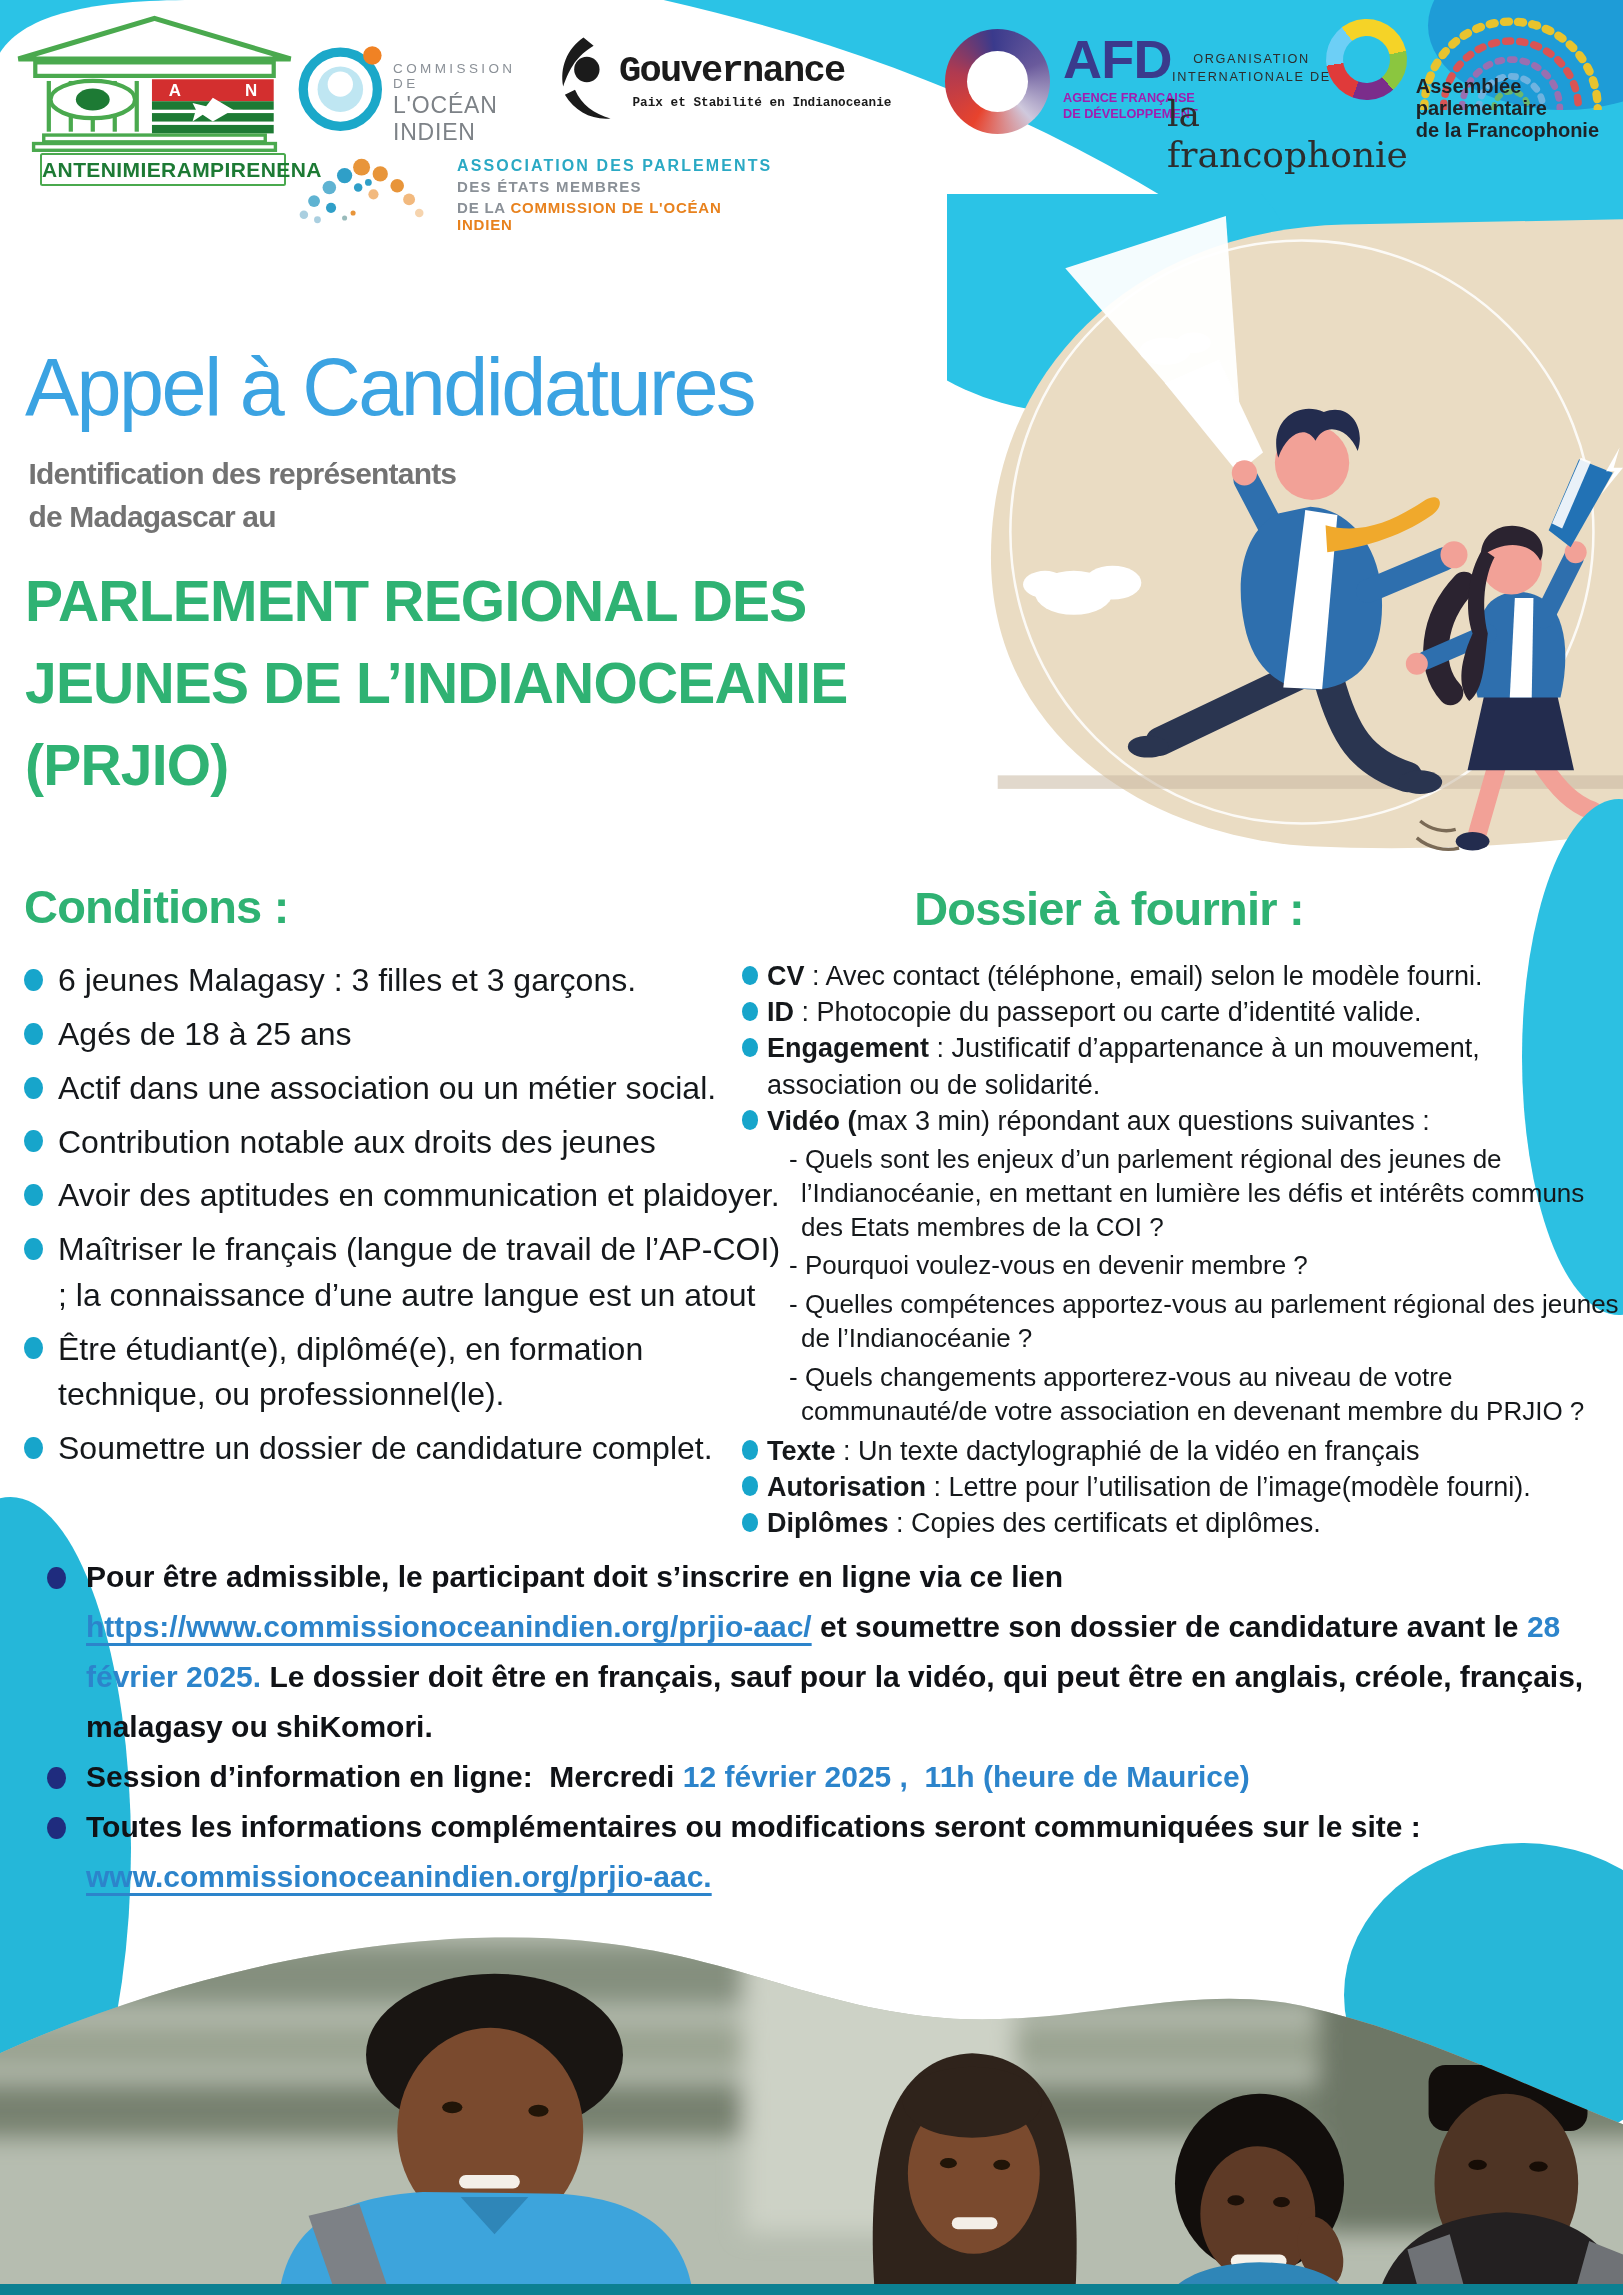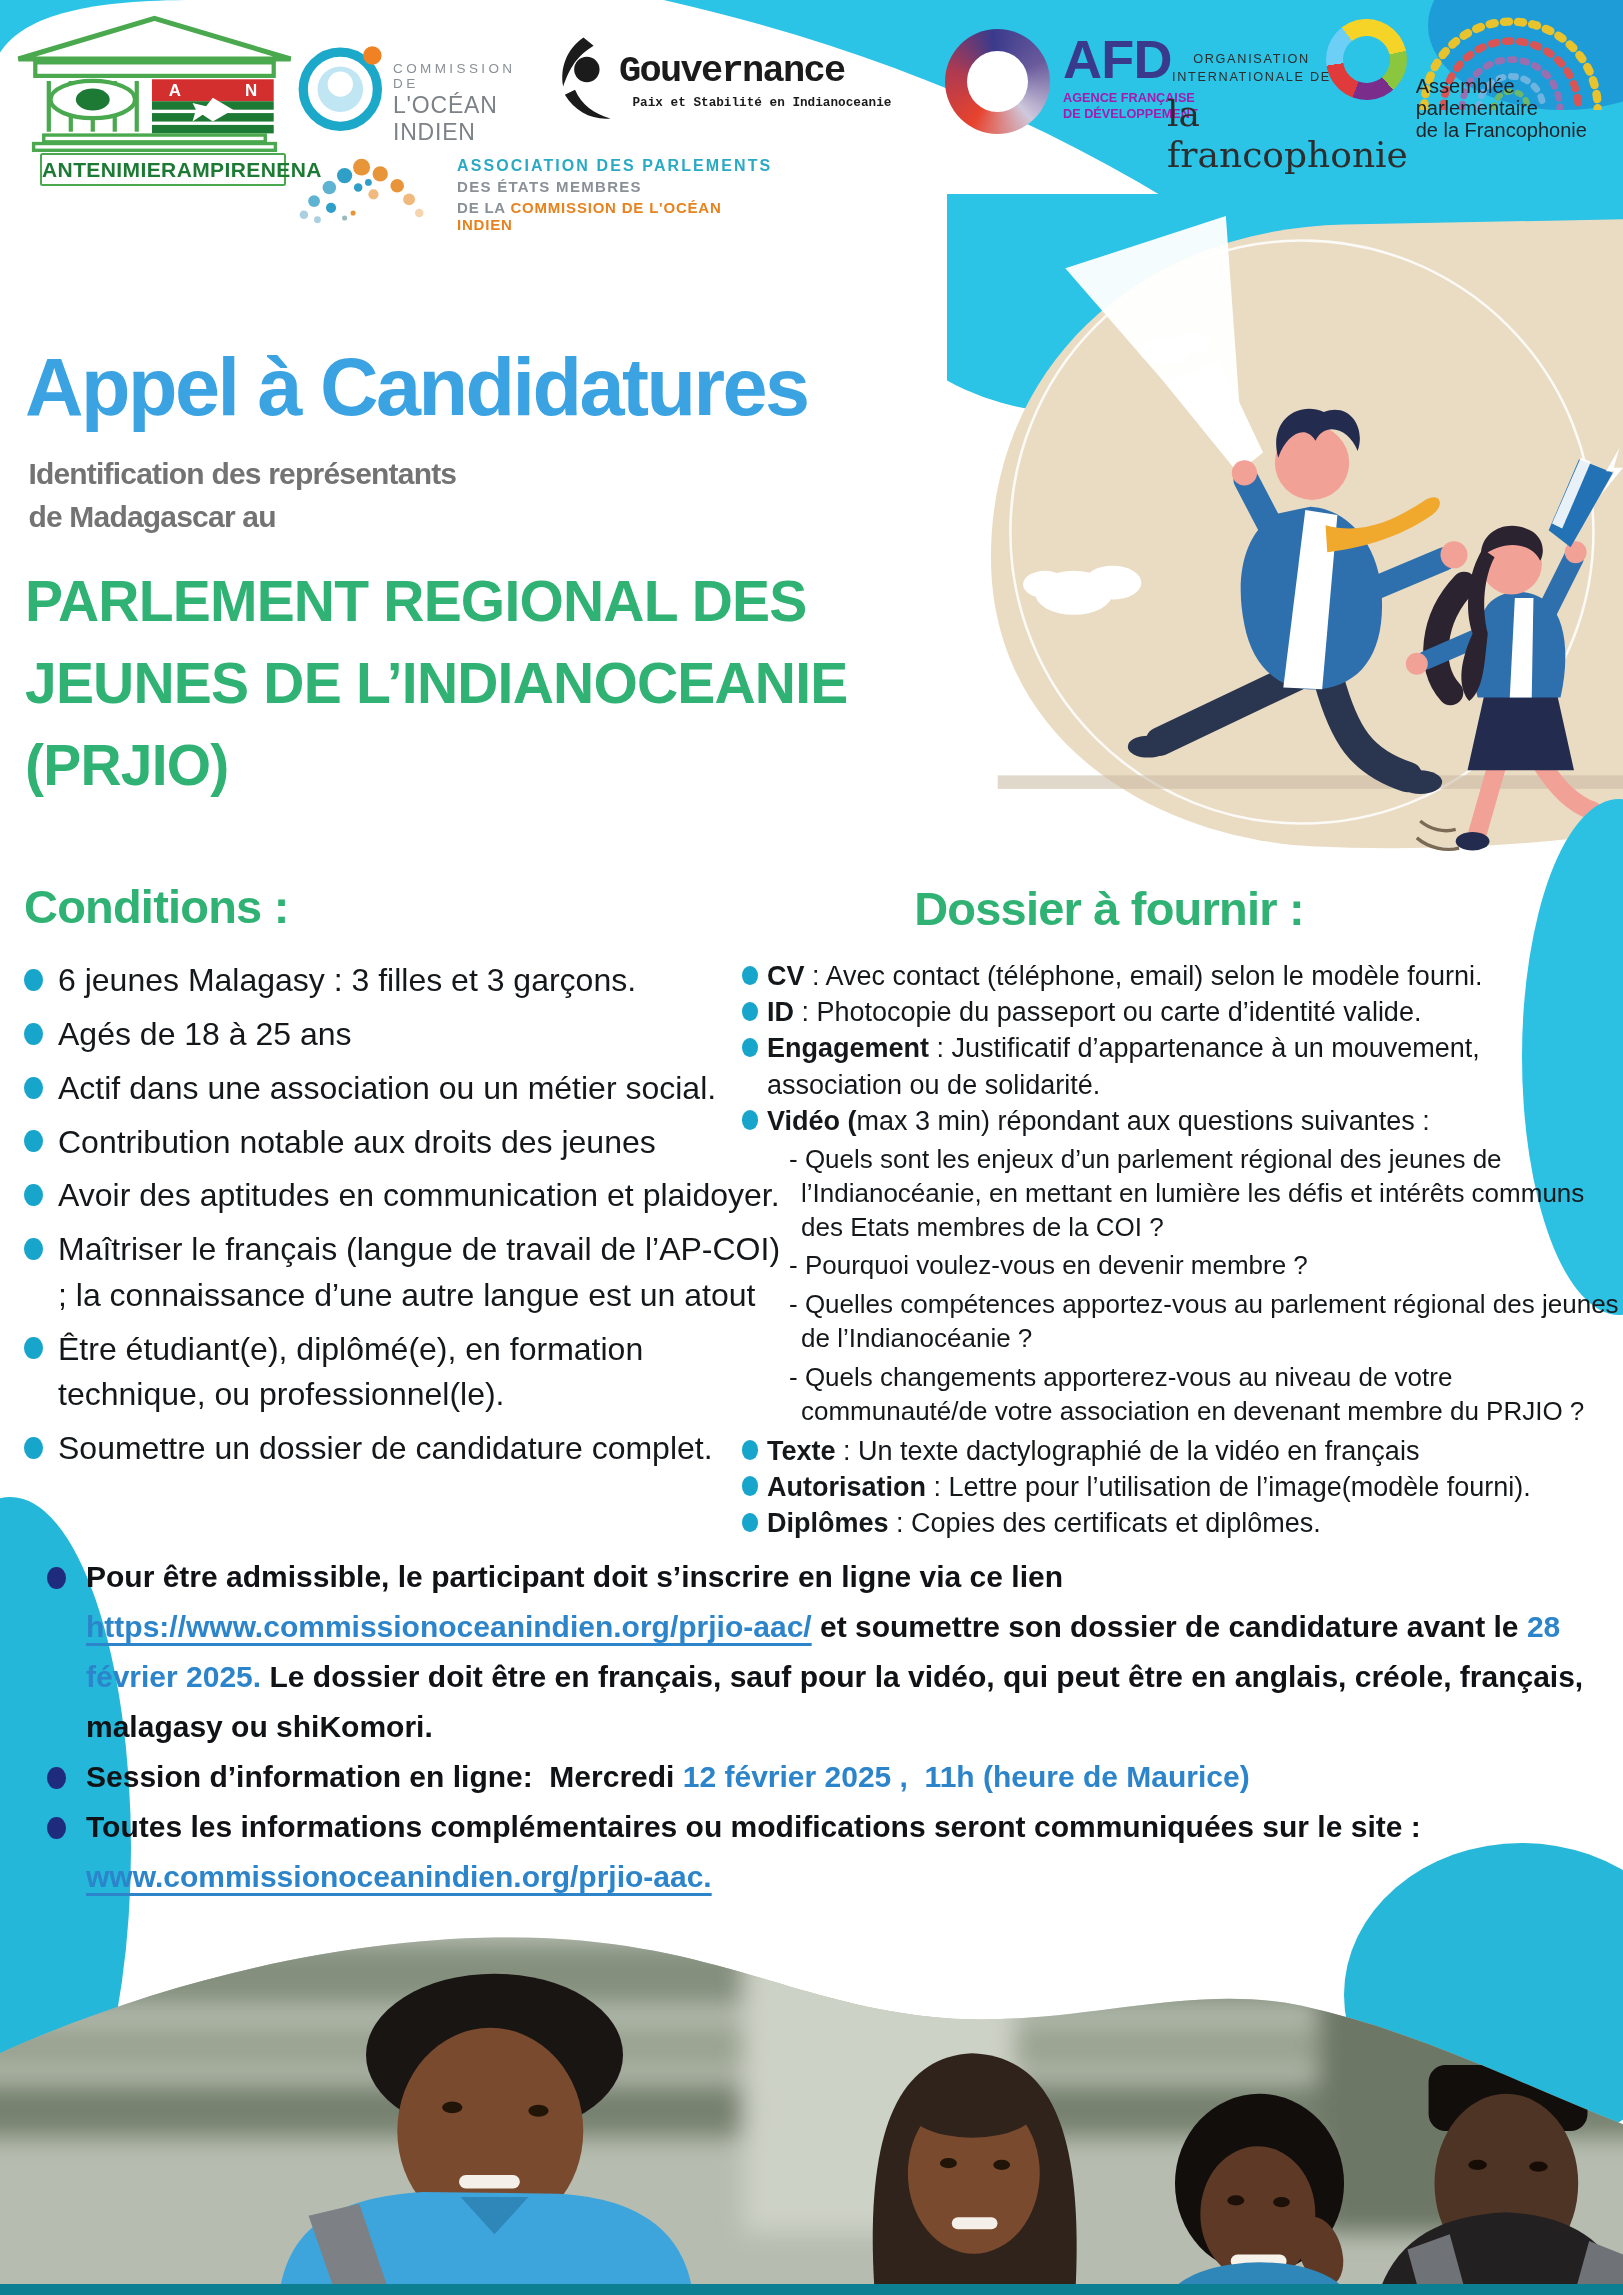--- a/index.html
+++ b/index.html
@@ -29,33 +29,33 @@
   .afd-ring{width:105px;height:105px;border-radius:50%;
             background:conic-gradient(from 210deg,#e8432d,#b03a50,#3a3a8c 40%,#6a5a9c 60%,#cfc9dd 80%,#e8432d);}
   .afd-ring .hole{position:absolute;left:22px;top:22px;width:61px;height:61px;border-radius:50%;background:#fff;}
   .afd-acro{color:#3A3A8C;font-weight:700;font-size:54px;line-height:1;letter-spacing:-0.8px;}
   .afd-small{color:#a21caf;font-weight:700;font-size:12.7px;line-height:1.25;margin-top:5px;}
   .oif-small{color:#2d2d2d;font-size:12.7px;letter-spacing:1.7px;text-align:center;line-height:1.4;}
   .oif-word{font-family:"DejaVu Serif",serif;color:#2d2d2d;font-size:36px;margin-top:1.7px;}
   .oif-ring{width:81px;height:81px;border-radius:50%;transform:rotate(20deg);
             background:conic-gradient(#f5d327 0 16%,#8bc63f 16% 33%,#7b2d8b 33% 50%,#e03a3a 50% 67%,#6dcff6 67% 84%,#f5d327 84% 100%);}
   .oif-ring .hole{position:absolute;left:17px;top:17px;width:47px;height:47px;border-radius:50%;background:#2BC3E6;}
-  .apf-text{color:#1e2226;font-weight:400;font-size:20px;line-height:1.12;}
+  .apf-text{color:#1e2226;font-weight:700;font-size:20px;line-height:1.12;}
 
   
   .right-blob{right:-93px;top:799px;width:194px;height:516px;border-radius:50%;background:#2CC0E2;z-index:2;}
   .left-blob{left:-110px;top:1497px;width:241px;height:702px;border-radius:50%;background:#25B7D9;z-index:1;}
   .br-blob{right:-76px;top:1843px;width:355px;height:304px;border-radius:50%;background:#27B7D8;z-index:1;}
   .bottom-strip{left:0;top:2284px;width:1623px;height:12px;background:#0C8092;z-index:3;}
   .illu{left:947px;top:194px;width:676px;height:676px;z-index:2;}
   .photo{left:0;top:1928px;width:1623px;height:368px;z-index:2;}
 
   
   .title-block{left:25px;top:347px;width:981px;z-index:4;}
-  .h-main{color:#3BA3E2;font-weight:700;font-size:81px;letter-spacing:-2.5px;line-height:1;margin:0;}
+  .h-main{color:#3BA3E2;font-weight:400;font-size:81px;letter-spacing:-2.5px;line-height:1;margin:0;}
   .h-sub{color:#737373;font-weight:700;font-size:30px;line-height:1.42;margin:25px 0 0 3.4px;letter-spacing:-0.8px;}
   .h-prog{color:#2FB273;font-weight:700;font-size:57px;line-height:1.44;margin:22px 0 0 0;letter-spacing:-0.8px;}
 
   
   .conditions{left:24px;top:879px;width:761px;z-index:4;}
   .sec-head{color:#2FB273;font-weight:700;font-size:47px;letter-spacing:-0.8px;margin:0;}
   .cond-list{list-style:none;margin:20px 0 0 0;padding:0;}
   .cond-list li{position:relative;padding:4.2px 0 4.2px 34px;font-size:32px;color:#15181b;line-height:1.42;}
   .cond-list li::before{content:"";position:absolute;left:0;top:15px;width:18.6px;height:22px;
                         border-radius:50%;background:#17A5CB;}

